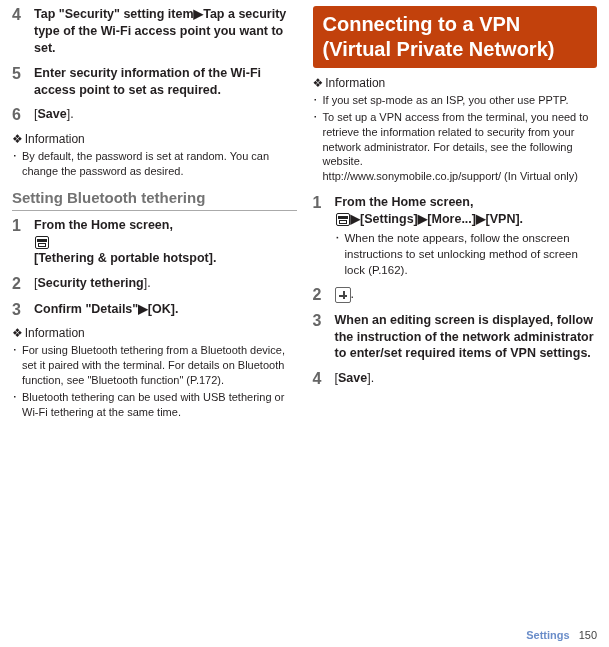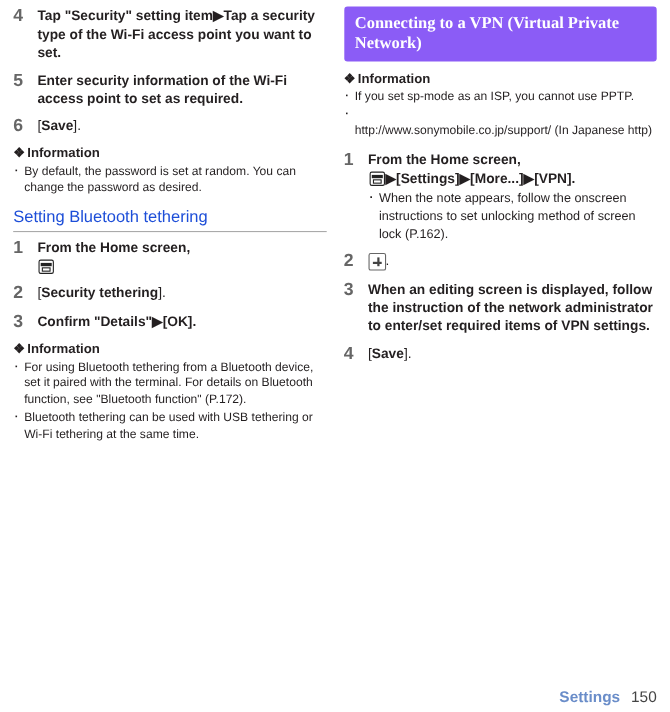--- a/index.html
+++ b/index.html
@@ -43,39 +43,39 @@
   .step-sub {
     font-weight: normal;
     font-size: 11.5px;
     line-height: 1.4;
     margin-top: 2px;
   }
   .step-sub-dot { display:flex; }
   .step-sub-dot .dot { width:10px; flex-shrink:0; }
 
   .info-head {
-    font-weight: bold;
+    font-weight: normal;
     font-size: 12px;
     margin-bottom: 3px;
     margin-top: 4px;
   }
   .diamond { margin-right: 2px; }
   .info-list { margin-bottom: 10px; }
   .info-item {
     display: flex;
     font-size: 11px;
     line-height: 1.35;
     margin-bottom: 2px;
   }
   .info-item .dot { width: 10px; flex-shrink: 0; }
   .info-item .txt { flex: 1; }
 
   .subheading {
-    color: #1d4ed8;
-    font-weight: normal;
+    color: #737373;
+    font-weight: bold;
     font-size: 15px;
     border-bottom: 1px solid #aaa;
     padding-bottom: 3px;
     margin: 8px 0 6px 0;
     line-height: 1.2;
   }
   .subdesc {
     font-size: 12px;
     line-height: 1.35;
     margin-bottom: 10px;
@@ -96,29 +96,28 @@
     background:#222;
   }
   .home-icon::after {
     content:"";
     position:absolute;
     bottom:1px; left:2px; right:2px; top:6px;
     border:1px solid #222;
   }
 
   .section-bar {
-    background: #8b5cf6;
+    background: #c2410c;
     color: #fff;
     font-weight: bold;
-    font-size: 15px;
+    font-size: 20px;
     line-height: 1.25;
     padding: 6px 10px;
     border-radius: 3px;
     margin-bottom: 8px;
-    font-family: Liberation Serif, serif;
   }
 
   .plus-icon {
     display:inline-block;
     width:16px; height:16px;
     border:1px solid #666;
     border-radius:2px;
     position:relative;
     vertical-align: middle;
   }
@@ -127,21 +126,21 @@
     position:absolute;
     background:#444;
   }
   .plus-icon::before { left:3px; right:3px; top:7px; height:2px; }
   .plus-icon::after  { top:3px; bottom:3px; left:7px; width:2px; }
 
   .footer {
     position: absolute;
     bottom: 6px;
     right: 12px;
-    font-size: 14px;
+    font-size: 11px;
   }
   .footer .sect { font-weight: bold; color: #6a8dc9; margin-right: 6px; }
   .footer .pg { color: #444; }
 </style>
 </head>
 <body>
 
 <div class="page">
 
   <div class="col col-left">
@@ -173,20 +172,21 @@
       </div>
     </div>
 
     <div class="subheading">Setting Bluetooth tethering</div>
 
     <div class="step-row">
       <div class="step-num">1</div>
       <div class="step-body">
         <span>From the Home screen,</span><br>
         <span class="home-icon"></span><br>
+        <span>[Tethering &amp; portable hotspot].</span>
       </div>
     </div>
 
     <div class="step-row">
       <div class="step-num">2</div>
       <div class="step-body">
         <span class="nonbold">[</span><span>Security tethering</span><span class="nonbold">].</span>
       </div>
     </div>
 
@@ -214,27 +214,27 @@
 
     <div class="section-bar">Connecting to a VPN (Virtual Private Network)</div>
 
 
     <div class="info-head">
       <span class="diamond">❖</span><span>Information</span>
     </div>
     <div class="info-list">
       <div class="info-item">
         <div class="dot">･</div>
-        <div class="txt">If you set sp-mode as an ISP, you cannot use PPTP.</div>
+        <div class="txt">If you set sp-mode as an ISP, you other use PPTP.</div>
       </div>
       <div class="info-item">
         <div class="dot">･</div>
         <div class="txt">
-          <br>
-          <span>http://www.sonymobile.co.jp/support/ (In Japanese http)</span>
+          <span>To set up a VPN access from the terminal, you need to retrieve the information related to security from your network administrator. For details, see the following website.</span><br>
+          <span>http://www.sonymobile.co.jp/support/ (In Virtual only)</span>
         </div>
       </div>
     </div>
 
 
     <div class="step-row">
       <div class="step-num">1</div>
       <div class="step-body">
         <span>From the Home screen,</span><br>
         <span class="home-icon"></span><span>▶[Settings]▶[More...]▶[VPN].</span>

